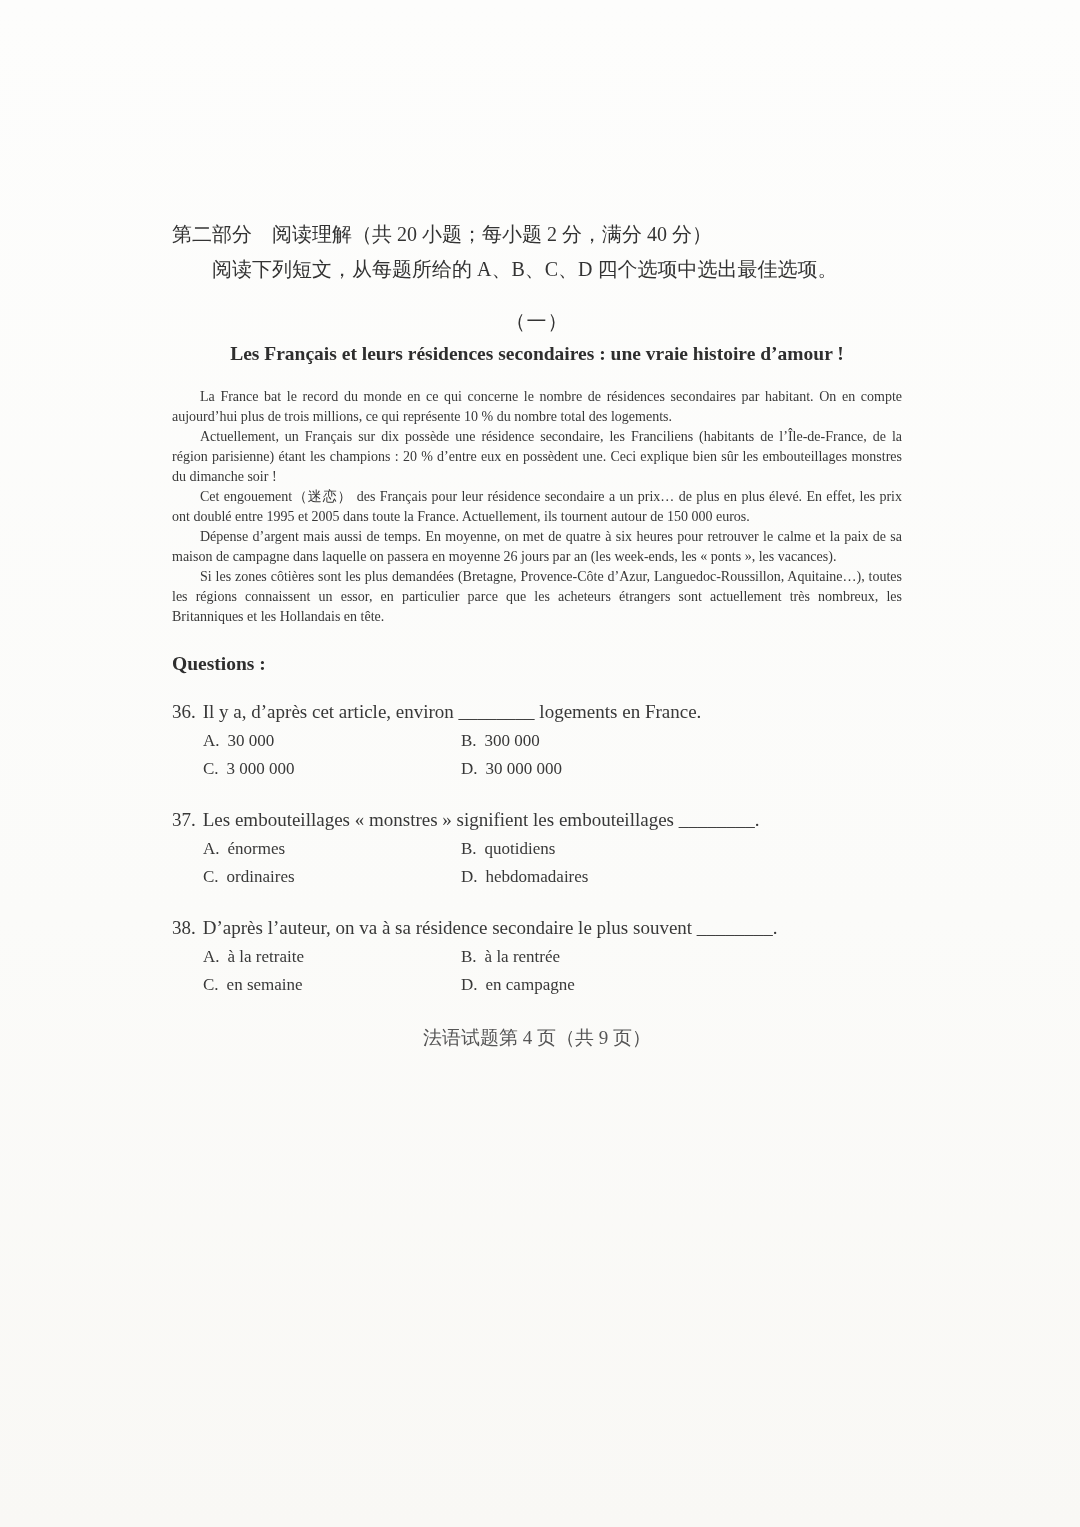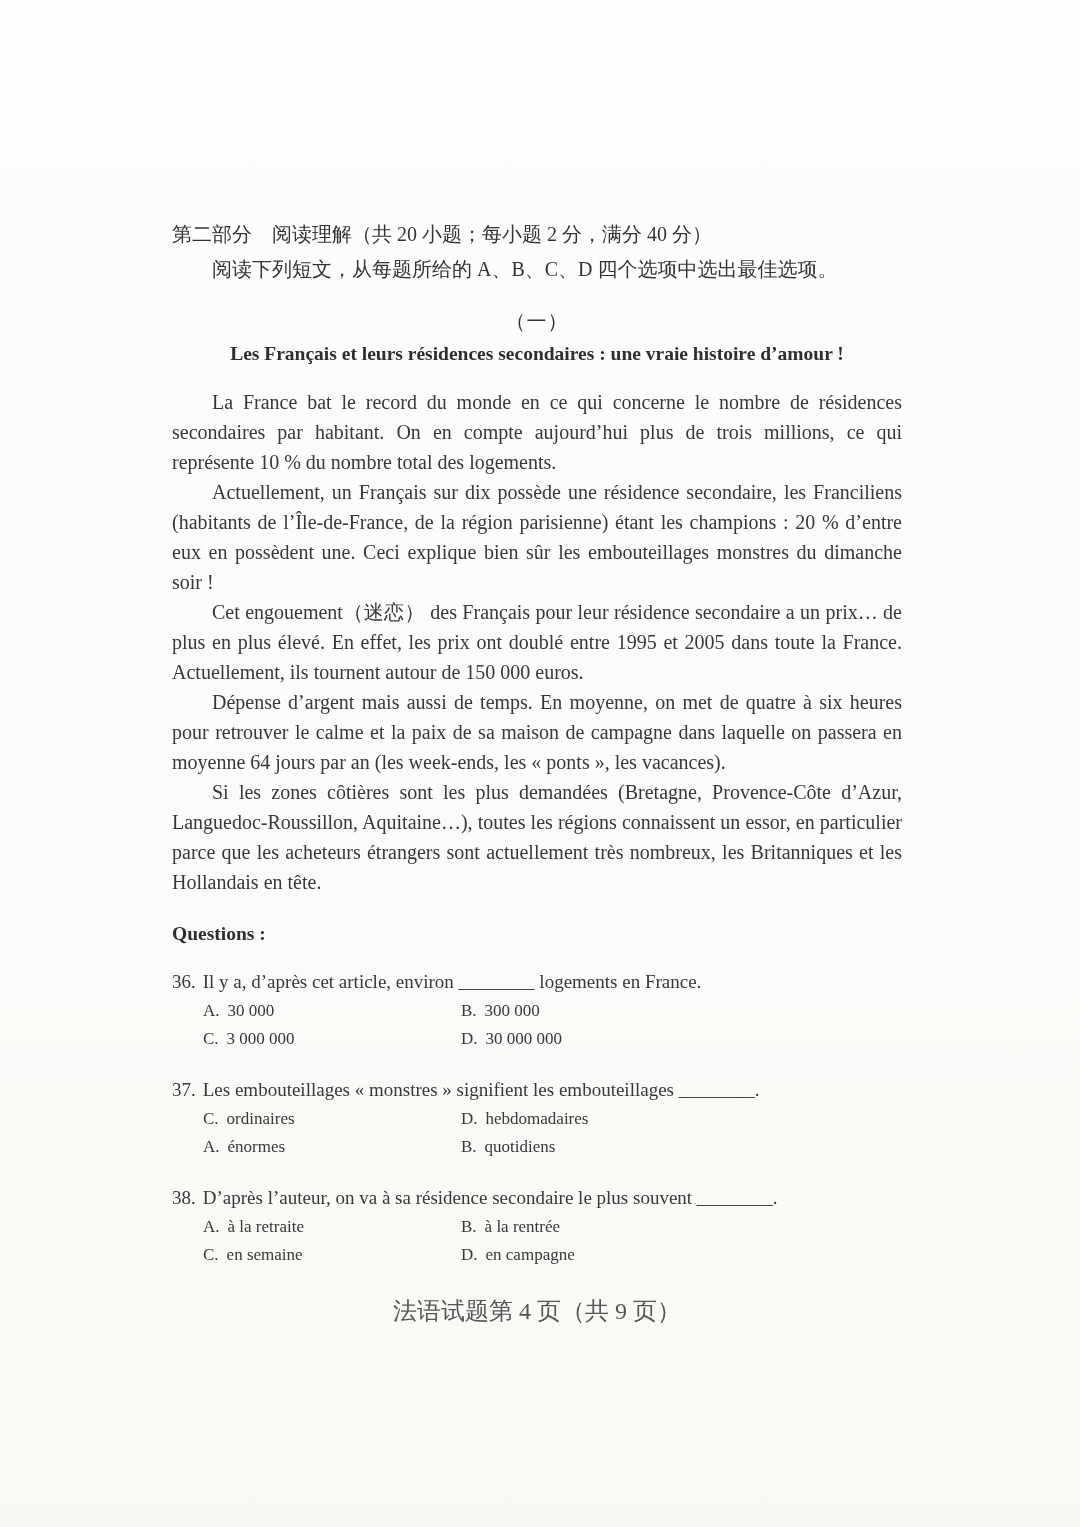--- a/index.html
+++ b/index.html
@@ -42,22 +42,22 @@
   .title {
     margin-top: 8px;
     text-align: center;
     font-size: 19.5px;
     font-weight: bold;
     color: #2e2e2e;
   }
   .passage { margin-top: 22px; }
   .passage p {
     margin: 0;
-    font-size: 20px;
-    line-height: 30px;
+    font-size: 14px;
+    line-height: 20px;
     text-align: justify;
     text-indent: 2em;
     color: #383838;
   }
   .q-label {
     margin-top: 26px;
     font-size: 19.5px;
     font-weight: bold;
     color: #2e2e2e;
   }
@@ -74,42 +74,42 @@
     font-size: 17px;
     line-height: 28px;
     color: #383838;
   }
   .opt { width: 258px; }
   .opt:last-child { width: auto; }
   .opt-label { margin-right: 8px; }
   .footer {
     margin-top: 26px;
     text-align: center;
-    font-size: 24px;
+    font-size: 19px;
     color: #555;
   }
 </style>
 </head>
 <body>
 
 <div class="page">
 
   <div>
     <div class="hdr-line1">第二部分　阅读理解（共 20 小题；每小题 2 分，满分 40 分）</div>
     <div class="hdr-line2">阅读下列短文，从每题所给的 A、B、C、D 四个选项中选出最佳选项。</div>
   </div>
 
   <div class="sec-num">（一）</div>
   <div class="title">Les Français et leurs résidences secondaires : une vraie histoire d’amour !</div>
 
   <div class="passage">
     <p>La France bat le record du monde en ce qui concerne le nombre de résidences secondaires par habitant. On en compte aujourd’hui plus de trois millions, ce qui représente 10 % du nombre total des logements.</p>
     <p>Actuellement, un Français sur dix possède une résidence secondaire, les Franciliens (habitants de l’Île-de-France, de la région parisienne) étant les champions : 20 % d’entre eux en possèdent une. Ceci explique bien sûr les embouteillages monstres du dimanche soir !</p>
     <p>Cet engouement（迷恋） des Français pour leur résidence secondaire a un prix… de plus en plus élevé. En effet, les prix ont doublé entre 1995 et 2005 dans toute la France. Actuellement, ils tournent autour de 150 000 euros.</p>
-    <p>Dépense d’argent mais aussi de temps. En moyenne, on met de quatre à six heures pour retrouver le calme et la paix de sa maison de campagne dans laquelle on passera en moyenne 64 jours par an (les week-ends, les « ponts », les vacances).</p>
+    <p>Dépense d’argent mais aussi de temps. En moyenne, on met de quatre à six heures pour retrouver le calme et la paix de sa maison de campagne dans laquelle on passera en moyenne 26 jours par an (les week-ends, les « ponts », les vacances).</p>
     <p>Si les zones côtières sont les plus demandées (Bretagne, Provence-Côte d’Azur, Languedoc-Roussillon, Aquitaine…), toutes les régions connaissent un essor, en particulier parce que les acheteurs étrangers sont actuellement très nombreux, les Britanniques et les Hollandais en tête.</p>
   </div>
 
   <div class="q-label">Questions :</div>
 
   <div class="question">
     <div class="q-line">
       <span class="q-num">36.</span><span>Il y a, d’après cet article, environ ________ logements en France.</span>
     </div>
     <div class="opt-row">
@@ -129,32 +129,32 @@
       </div>
     </div>
   </div>
 
   <div class="question">
     <div class="q-line">
       <span class="q-num">37.</span><span>Les embouteillages « monstres » signifient les embouteillages ________.</span>
     </div>
     <div class="opt-row">
       <div class="opt">
+        <span class="opt-label">A.</span><span>énormes</span>
+      </div>
+      <div class="opt">
+        <span class="opt-label">B.</span><span>quotidiens</span>
+      </div>
+    </div>
+    <div class="opt-row">
+      <div class="opt">
         <span class="opt-label">C.</span><span>ordinaires</span>
       </div>
       <div class="opt">
         <span class="opt-label">D.</span><span>hebdomadaires</span>
-      </div>
-    </div>
-    <div class="opt-row">
-      <div class="opt">
-        <span class="opt-label">A.</span><span>énormes</span>
-      </div>
-      <div class="opt">
-        <span class="opt-label">B.</span><span>quotidiens</span>
       </div>
     </div>
   </div>
 
   <div class="question">
     <div class="q-line">
       <span class="q-num">38.</span><span>D’après l’auteur, on va à sa résidence secondaire le plus souvent ________.</span>
     </div>
     <div class="opt-row">
       <div class="opt">

